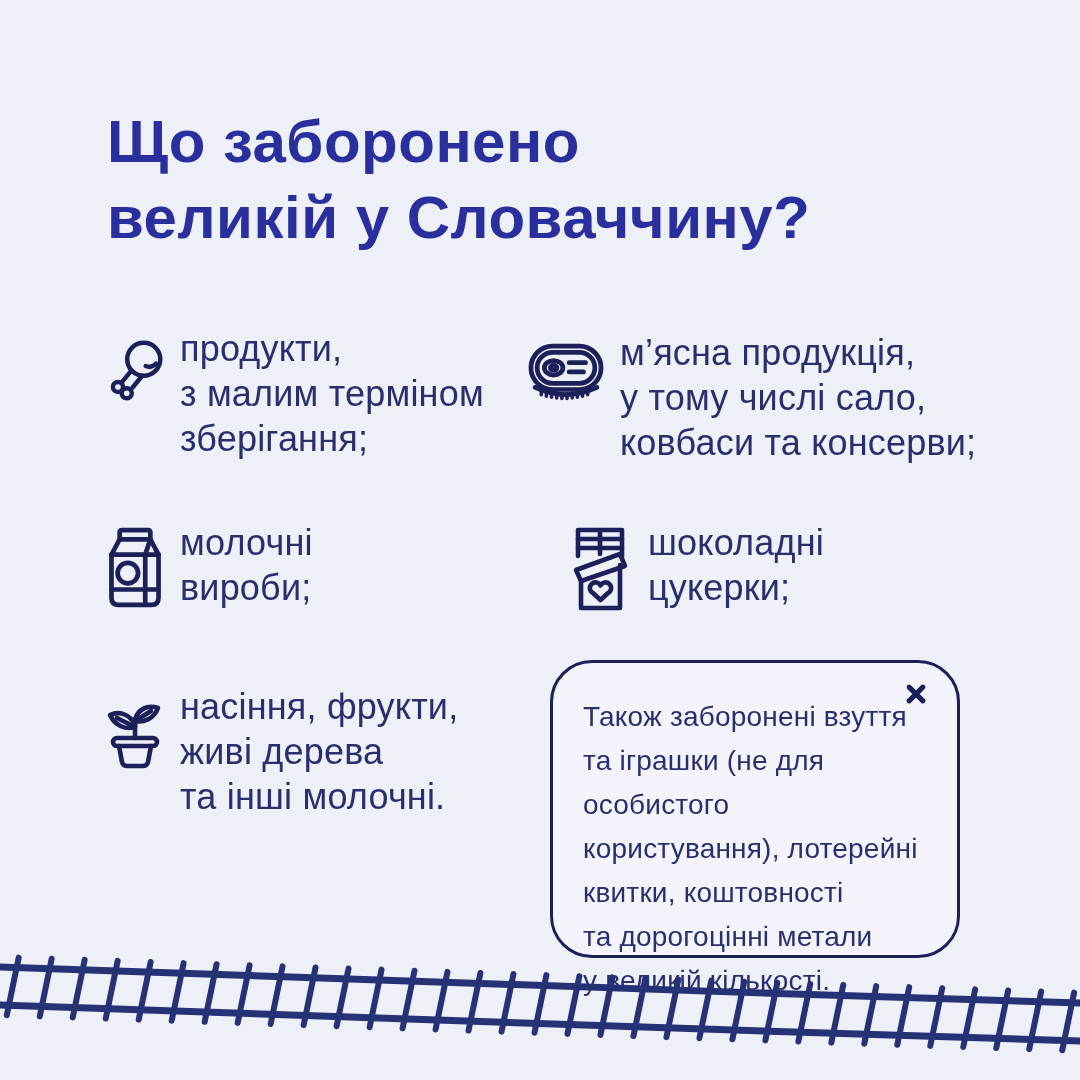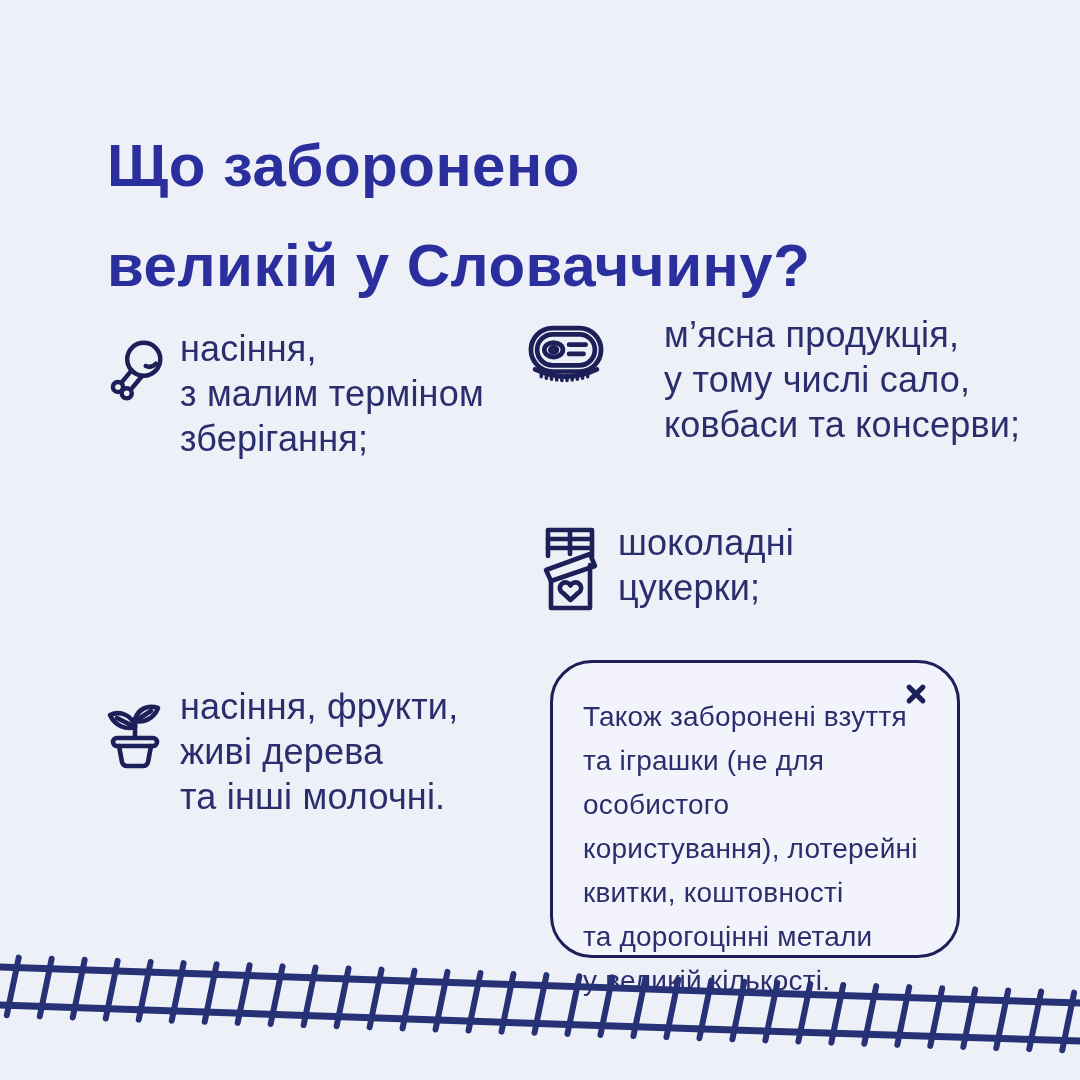--- a/index.html
+++ b/index.html
@@ -18,35 +18,35 @@
     position:relative;
     color:var(--text-navy);
   }
   .poster{position:absolute;inset:0;overflow:hidden;}
 
   .title{
     position:absolute;left:107px;top:104px;
     font-size:60px;line-height:76px;font-weight:bold;
     color:var(--title-blue);letter-spacing:.5px;
   }
-  .title span{display:block;margin-top:24px;}
+  .title span{display:block;}
 
   .item{position:absolute;display:flex;align-items:flex-start;}
   .item .icon-box{flex:0 0 auto;display:flex;justify-content:center;}
   .item .item-text{
     font-size:36px;line-height:45px;white-space:pre-line;
     color:var(--text-navy);letter-spacing:.2px;
   }
   .item svg{display:block;stroke:var(--icon-navy);fill:none;
     stroke-width:4.6;stroke-linecap:round;stroke-linejoin:round;}
 
   .item-1{left:98px;top:326px;}  .item-1 .icon-box{width:74px;margin-right:8px;}
-  .item-2{left:524px;top:312px;gap:44px;} .item-2 .icon-box{width:84px;margin-right:12px;}
+  .item-2{left:524px;top:330px;} .item-2 .icon-box{width:84px;margin-right:12px;}
   .item-3{left:98px;top:520px;}  .item-3 .icon-box{width:74px;margin-right:8px;}
-  .item-4{left:536px;top:520px;} .item-4 .icon-box{width:68px;margin-right:14px;}
+  .item-4{left:566px;top:520px;} .item-4 .icon-box{width:68px;margin-right:14px;}
   .item-5{left:96px;top:684px;}  .item-5 .icon-box{width:76px;margin-right:8px;}
   .item-1 .icon-box{margin-top:6px;}
   .item-2 .icon-box{margin-top:10px;}
   .item-3 .icon-box{margin-top:4px;}
   .item-4 .icon-box{margin-top:4px;}
   .item-5 .icon-box{margin-top:6px;}
 
   .callout{
     position:absolute;left:550px;top:660px;width:410px;height:298px;
     background:var(--callout-bg);
@@ -86,21 +86,21 @@
     <span class="icon-box">
       <svg width="70" height="72" viewBox="0 0 72 72">
         <circle cx="45" cy="27" r="17"></circle>
         <path d="M32.5,38.5 L22.5,50.5"></path>
         <path d="M43.5,44 L33.5,56"></path>
         <circle cx="18.5" cy="55.5" r="5.2"></circle>
         <circle cx="27.5" cy="62" r="5.2"></circle>
         <path d="M47,34 q6,2.5 10.5,-2.5"></path>
       </svg>
     </span>
-    <div class="item-text">насіння,
+    <div class="item-text">продукти,
 з малим терміном
 зберігання;</div>
   </div>
 
   <div class="item item-2">
     <span class="icon-box">
       <svg width="82" height="66" viewBox="0 0 78 64">
         <rect x="5" y="6" width="68" height="42" rx="21"></rect>
         <rect x="11" y="12" width="56" height="30" rx="15"></rect>
         <ellipse cx="27" cy="27" rx="9" ry="7"></ellipse>
@@ -120,20 +120,37 @@
           <line x1="55" y1="49.5" x2="55" y2="54.5"></line>
           <line x1="60" y1="48" x2="60" y2="53"></line>
         </g>
       </svg>
     </span>
     <div class="item-text">м’ясна продукція,
 у тому числі сало,
 ковбаси та консерви;</div>
   </div>
 
+  <div class="item item-3">
+    <span class="icon-box">
+      <svg width="74" height="88" viewBox="0 0 72 86">
+        <rect x="21" y="6" width="30" height="9" rx="2"></rect>
+        <path d="M21,15 L13,30"></path>
+        <path d="M51,15 L59,30"></path>
+        <path d="M13,30 H59"></path>
+        <path d="M13,30 V72 Q13,79 20,79 H52 Q59,79 59,72 V30"></path>
+        <path d="M46,30 V79"></path>
+        <path d="M51,15 L46,30"></path>
+        <circle cx="29" cy="48" r="10"></circle>
+        <line x1="13" y1="64" x2="59" y2="64"></line>
+      </svg>
+    </span>
+    <div class="item-text">молочні
+вироби;</div>
+  </div>
 
   <div class="item item-4">
     <span class="icon-box">
       <svg width="66" height="88" viewBox="0 0 64 88">
         <path d="M10,32 V6 H54 V33"></path>
         <line x1="32" y1="6" x2="32" y2="30"></line>
         <line x1="10" y1="15" x2="54" y2="15"></line>
         <line x1="10" y1="24" x2="54" y2="24"></line>
         <path d="M8,46 L52,30 L57,42 L13,57 Z"></path>
         <path d="M13,57 V84 H52 V41"></path>

